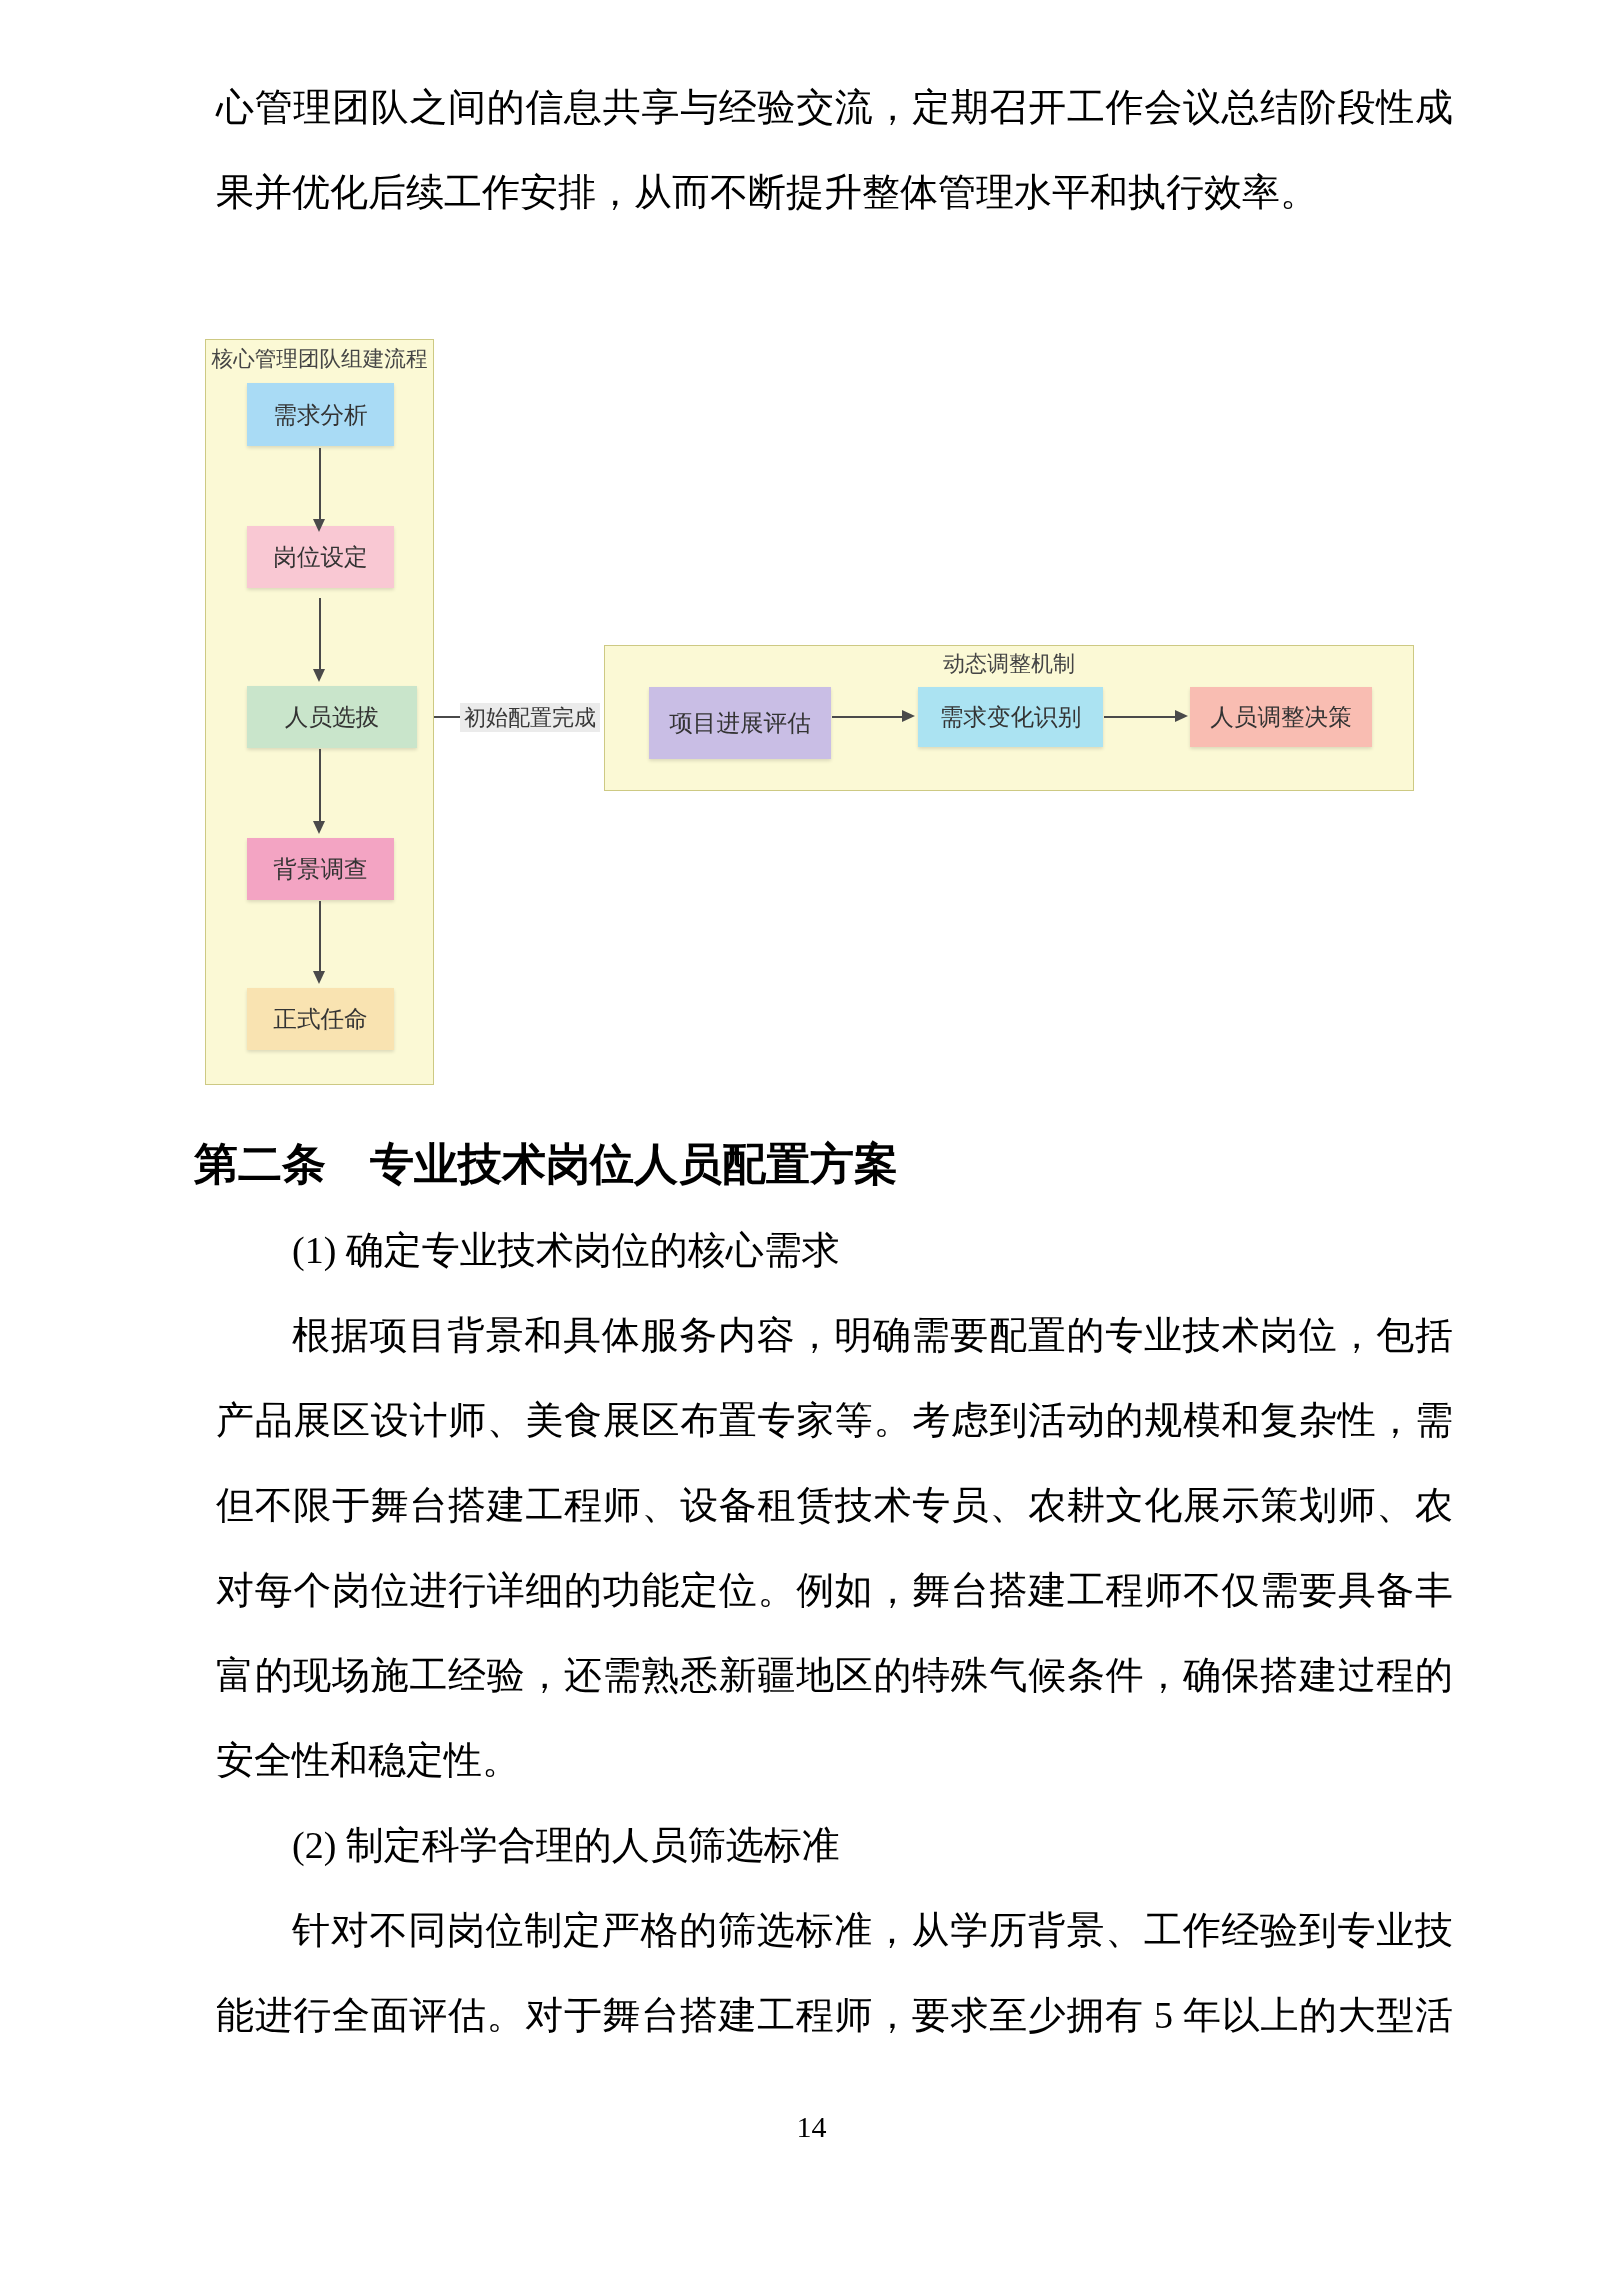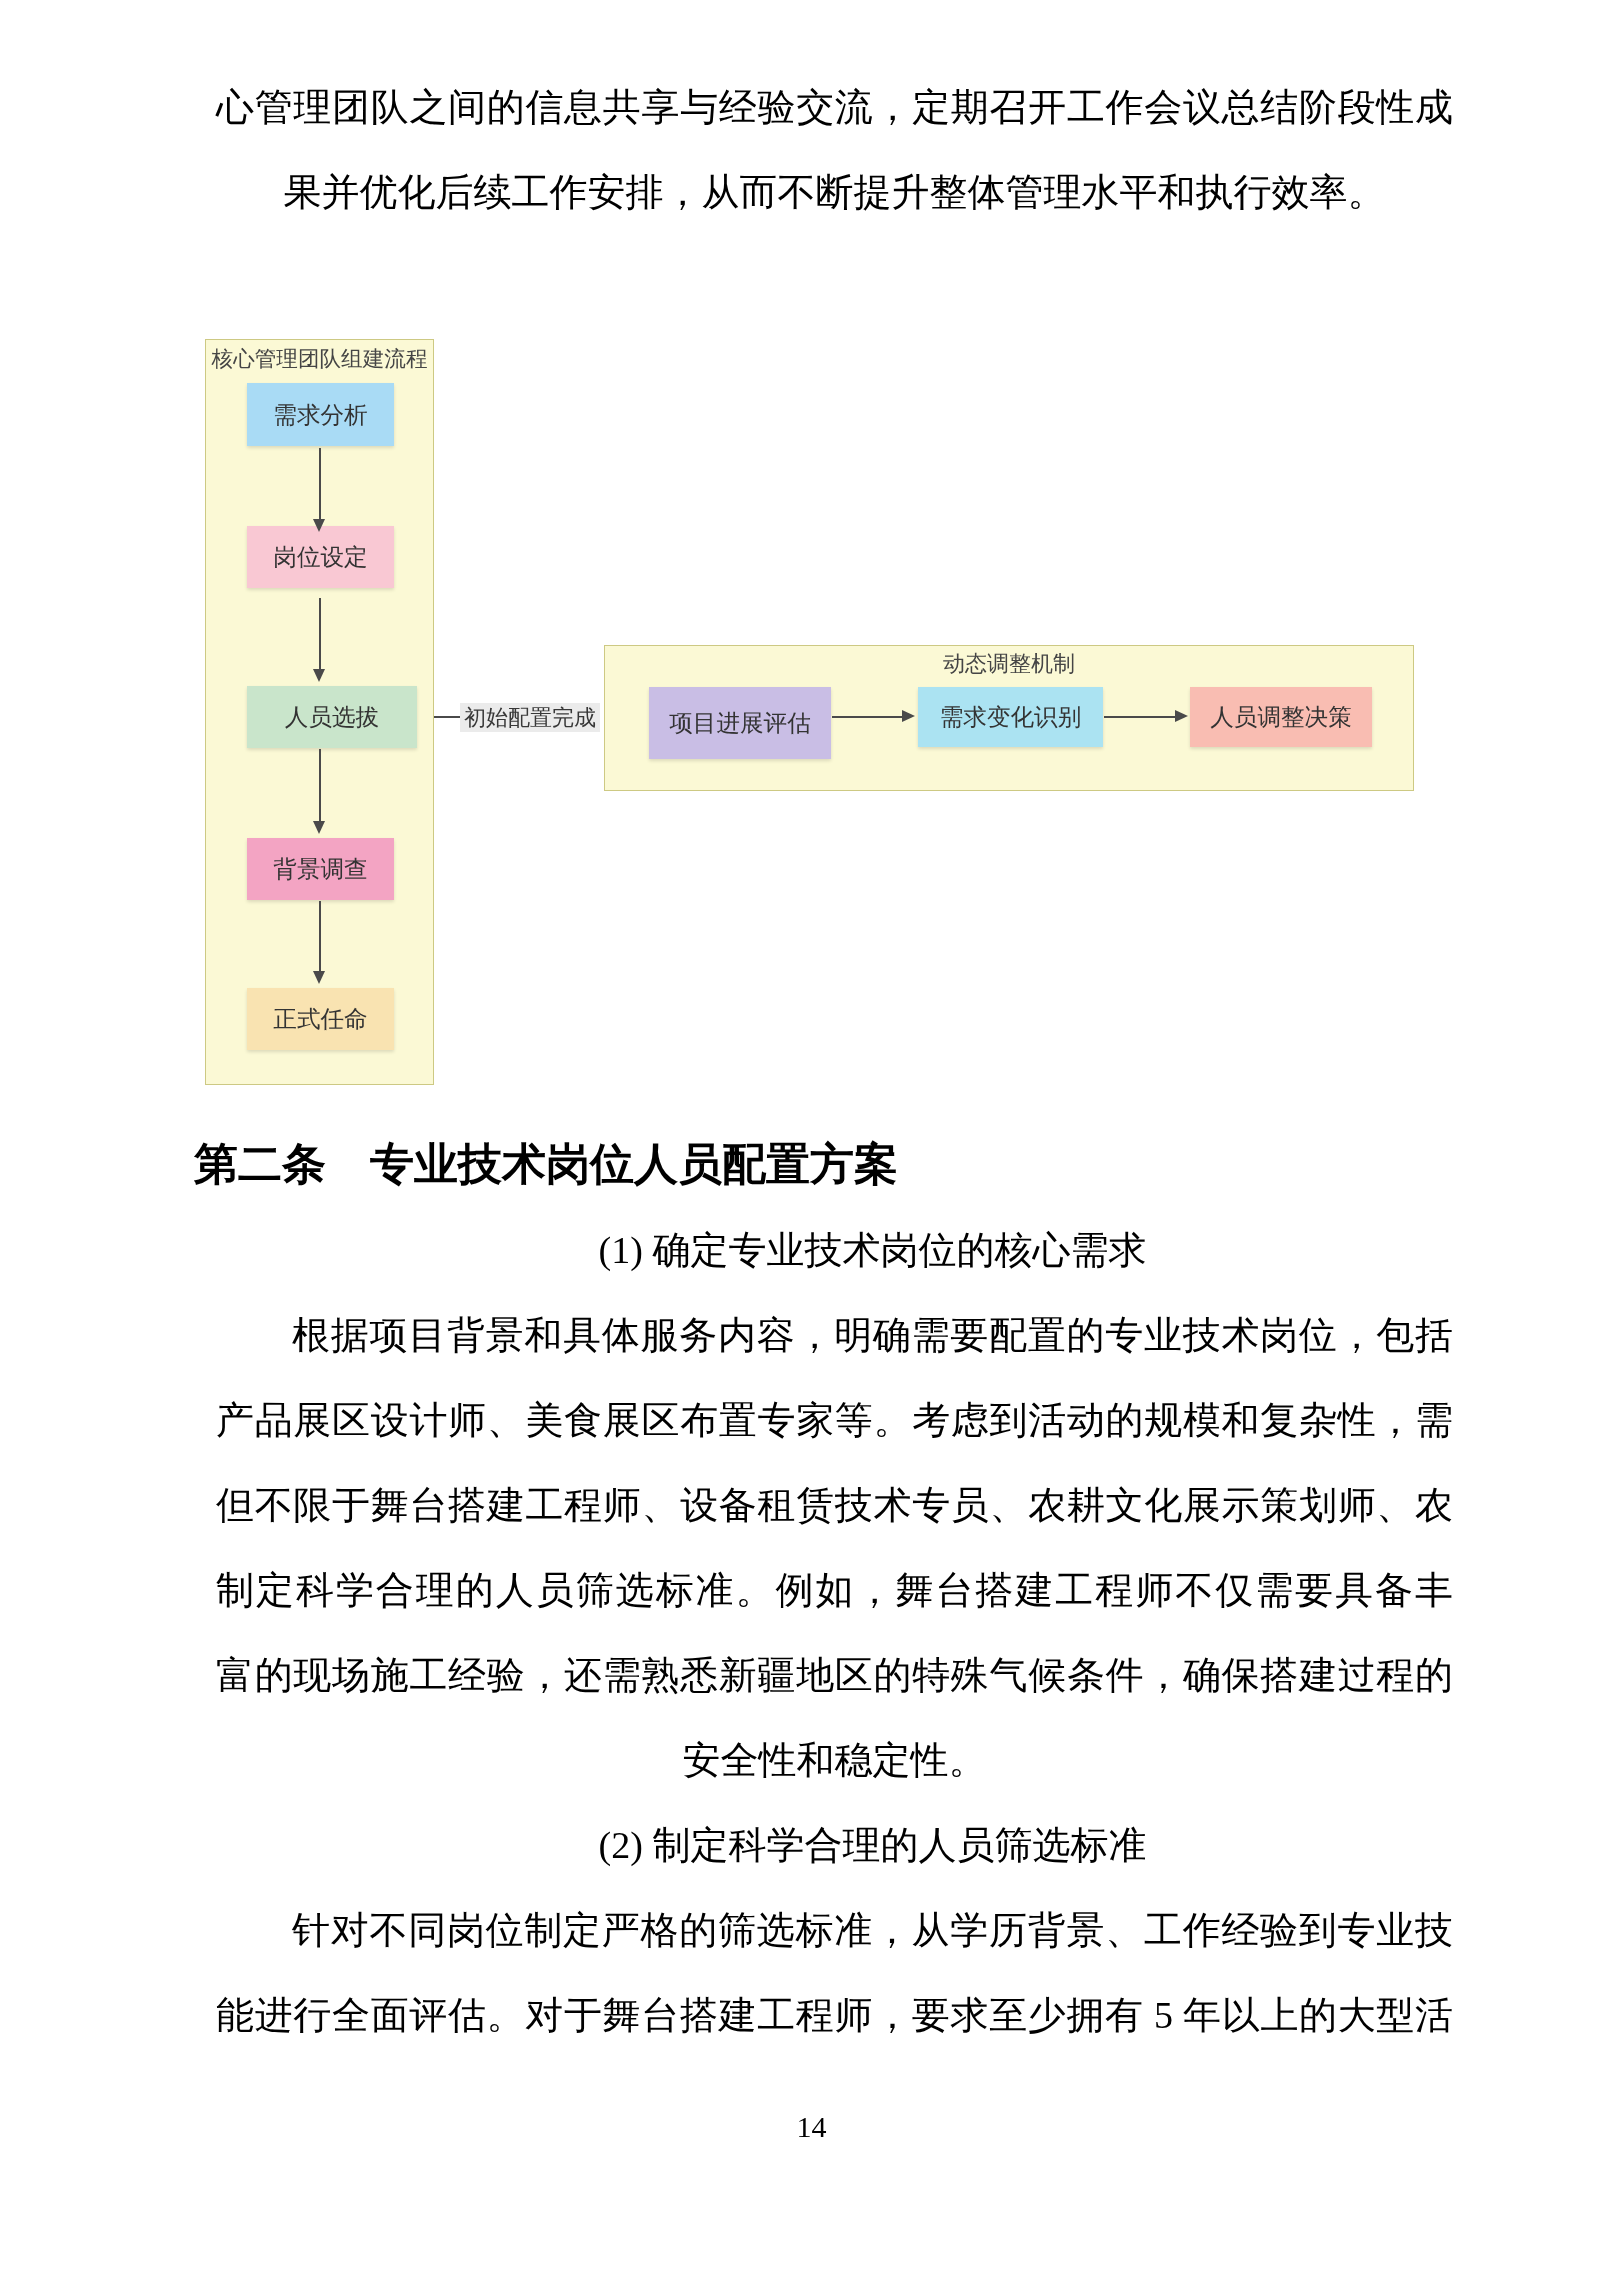--- a/index.html
+++ b/index.html
@@ -12,21 +12,21 @@
     color:#000;
   }
   
   .textblock{position:absolute;left:196px;width:1237px;margin-left:20px;}
   .line{
     height:85px;line-height:85px;
     font-size:38px;
     white-space:nowrap;
     color:#000;
   }
-  .line.wrap{white-space:normal;text-align:center;}
+  .line.wrap{white-space:normal;}
   .fill{
     white-space:normal;
     text-align:justify;
     text-align-last:justify;
   }
   .indent{text-indent:76px;}
   .heading{
     position:absolute;left:194px;top:1122px;width:1237px;
     height:85px;line-height:85px;
     font-size:44px;font-weight:bold;
@@ -119,21 +119,21 @@
 
   </div>
 
   <div class="heading">第二条　专业技术岗位人员配置方案</div>
 
   <div class="textblock" style="top:1208px;">
     <div class="line wrap indent">(1) 确定专业技术岗位的核心需求</div>
     <div class="line fill indent">根据项目背景和具体服务内容，明确需要配置的专业技术岗位，包括</div>
     <div class="line fill">产品展区设计师、美食展区布置专家等。考虑到活动的规模和复杂性，需</div>
     <div class="line fill">但不限于舞台搭建工程师、设备租赁技术专员、农耕文化展示策划师、农</div>
-    <div class="line fill">制定科学合理的人员筛选标准。例如，舞台搭建工程师不仅需要具备丰</div>
+    <div class="line fill">对每个岗位进行详细的功能定位。例如，舞台搭建工程师不仅需要具备丰</div>
     <div class="line fill">富的现场施工经验，还需熟悉新疆地区的特殊气候条件，确保搭建过程的</div>
     <div class="line wrap">安全性和稳定性。</div>
     <div class="line wrap indent">(2) 制定科学合理的人员筛选标准</div>
     <div class="line fill indent">针对不同岗位制定严格的筛选标准，从学历背景、工作经验到专业技</div>
     <div class="line fill">能进行全面评估。对于舞台搭建工程师，要求至少拥有 5 年以上的大型活</div>
   </div>
 
   <div class="pagenum">14</div>
 
 </div>

